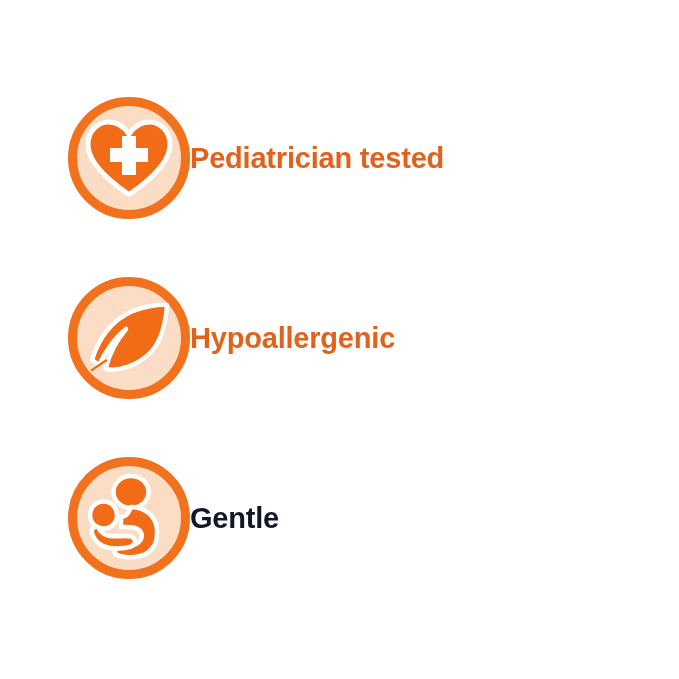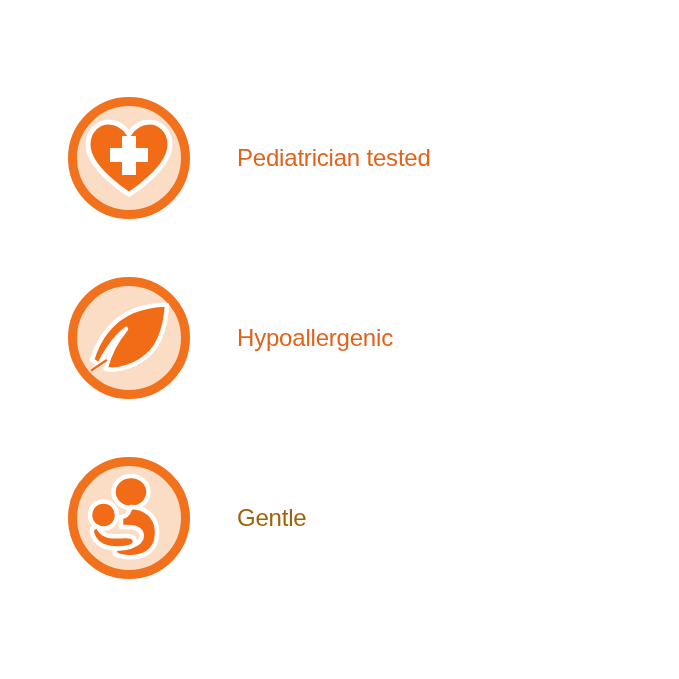--- a/index.html
+++ b/index.html
@@ -41,23 +41,22 @@
     height: 122px;
     flex: 0 0 122px;
   }
   .badge svg {
     display: block;
     width: 122px;
     height: 122px;
   }
 
   .feature-label {
-    margin-left: 47px;
-    font-size: 24px;
-    font-weight: normal;
+    font-size: 29px;
+    font-weight: bold;
     letter-spacing: -0.2px;
     white-space: nowrap;
     line-height: 1;
   }
 </style>
 </head>
 <body style="background: rgb(255, 255, 255);">
 
 <div id="feature-list">
 
@@ -125,16 +124,16 @@
           <path d="M30 70
                    C 30 70, 33 78, 42 79
                    C 52 80, 60 78, 64 80
                    C 68 82, 68 87, 64 89
                    C 59 91.5, 48 92, 42 91
                    C 33 89.5, 26 84, 24 76
                    C 23 72, 26 69, 30 70 Z"></path>
         </g>
       </svg>
     </div>
-    <div class="feature-label" style="color: #a16207;">Gentle</div>
+    <div class="feature-label" style="color: #0f172a;">Gentle</div>
   </div>
 
 </div>
 
 </body></html>

